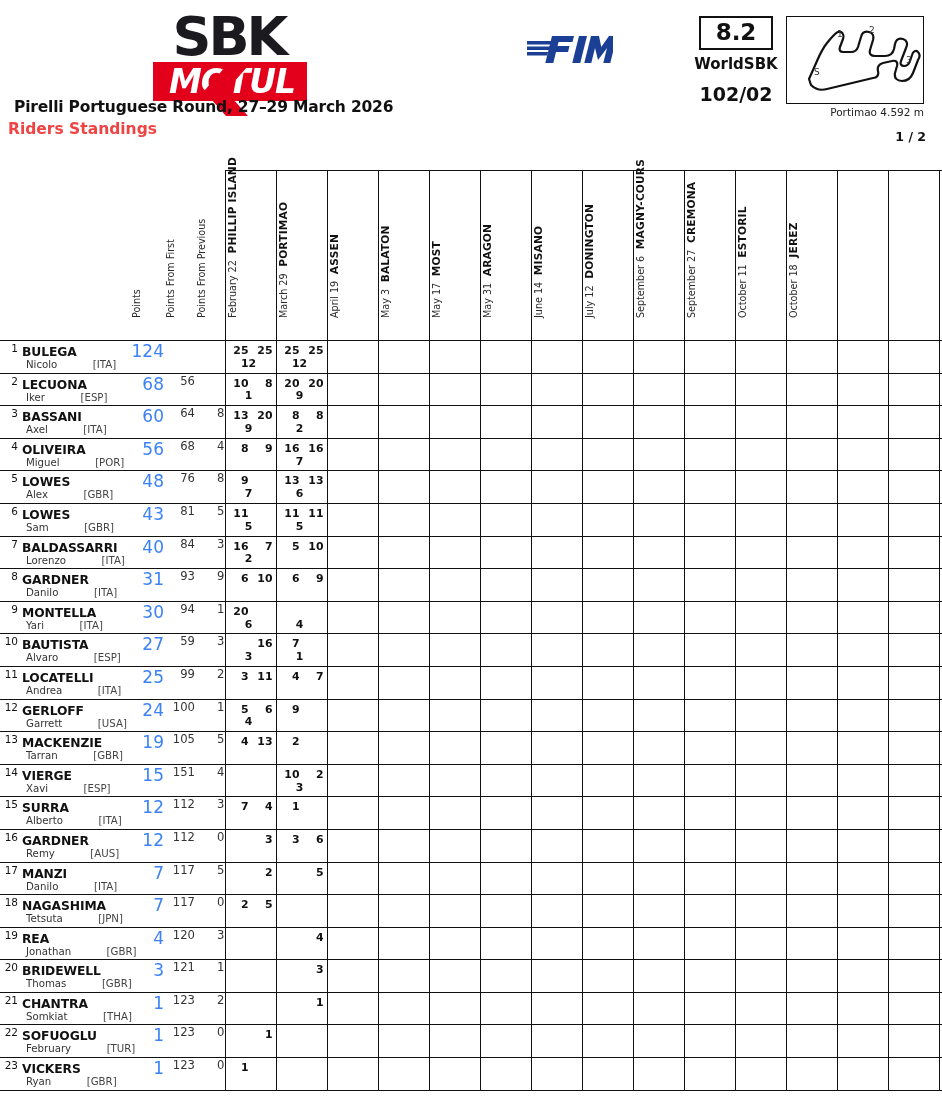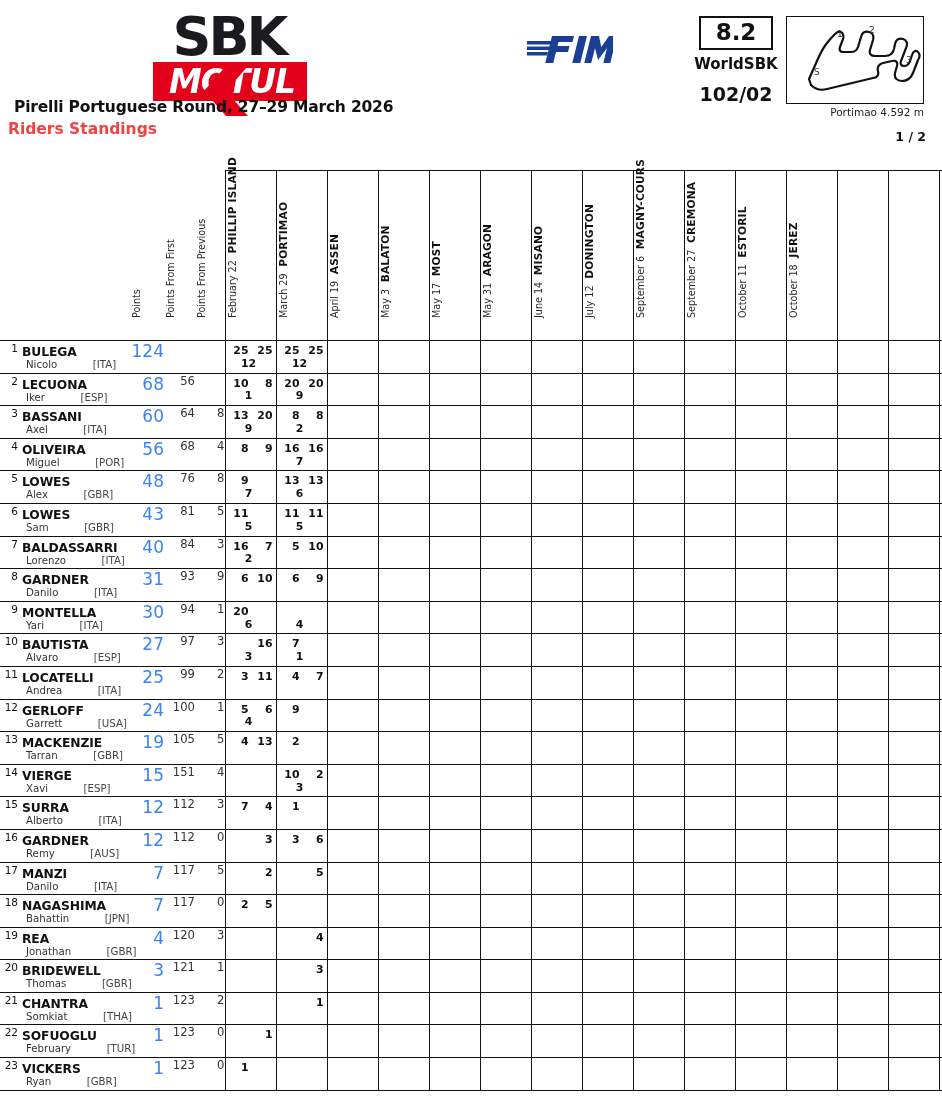--- a/index.html
+++ b/index.html
@@ -928,21 +928,21 @@
             <td class="cell-ev last">
               <div class="ev-grid"></div>
             </td>
           </tr>
           <tr class="data-row">
             <td class="cell-rider">
               <div><span class="pos">10</span><span class="surname">BAUTISTA</span></div>
               <div class="firstname"><span>Alvaro</span>&nbsp;&nbsp;<span class="nat">[ESP]</span></div>
             </td>
             <td class="cell-num cell-pts">27</td>
-            <td class="cell-num cell-pff">97</td>
+            <td class="cell-num cell-pff">59</td>
             <td class="cell-num cell-pfp">3</td>
             <td class="cell-ev">
               <div class="ev-grid">
                 <div class="ev-r1"></div>
                 <div class="ev-r2">16</div>
                 <div class="ev-sp">3</div>
               </div>
             </td>
             <td class="cell-ev">
               <div class="ev-grid">
@@ -1421,21 +1421,21 @@
             <td class="cell-ev">
               <div class="ev-grid"></div>
             </td>
             <td class="cell-ev last">
               <div class="ev-grid"></div>
             </td>
           </tr>
           <tr class="data-row">
             <td class="cell-rider">
               <div><span class="pos">18</span><span class="surname">NAGASHIMA</span></div>
-              <div class="firstname"><span>Bahattin</span>&nbsp;&nbsp;<span class="nat">[JPN]</span></div>
+              <div class="firstname"><span>Tetsuta</span>&nbsp;&nbsp;<span class="nat">[JPN]</span></div>
             </td>
             <td class="cell-num cell-pts">7</td>
             <td class="cell-num cell-pff">117</td>
             <td class="cell-num cell-pfp">0</td>
             <td class="cell-ev">
               <div class="ev-grid">
                 <div class="ev-r1">2</div>
                 <div class="ev-r2">5</div>
                 <div class="ev-sp"></div>
               </div>

